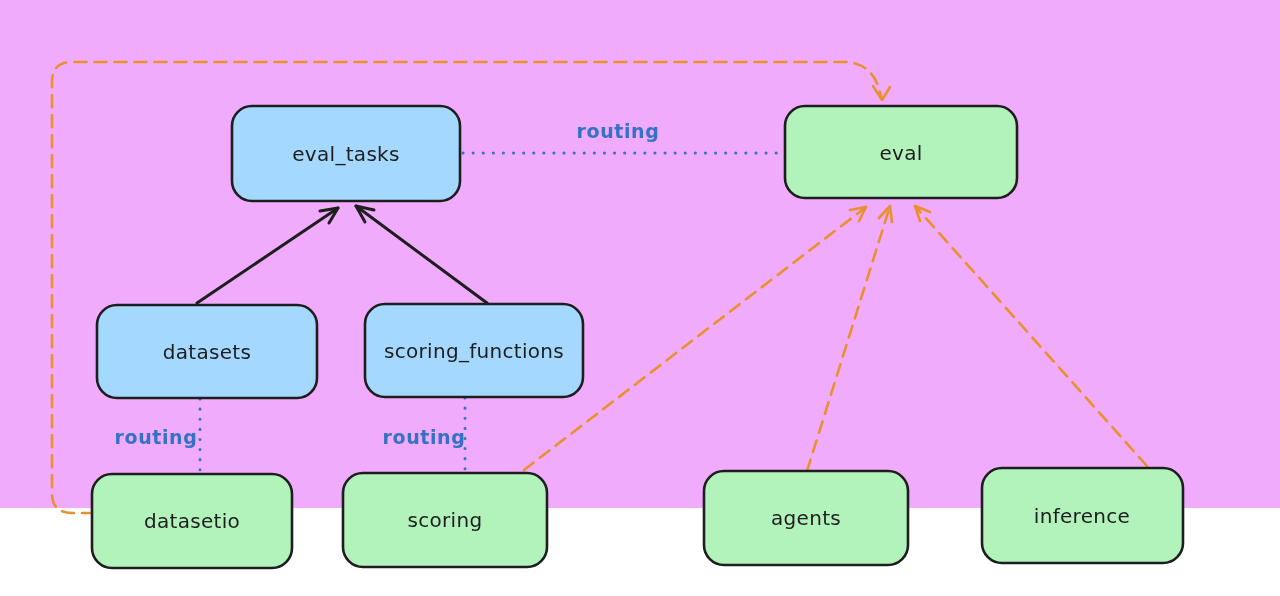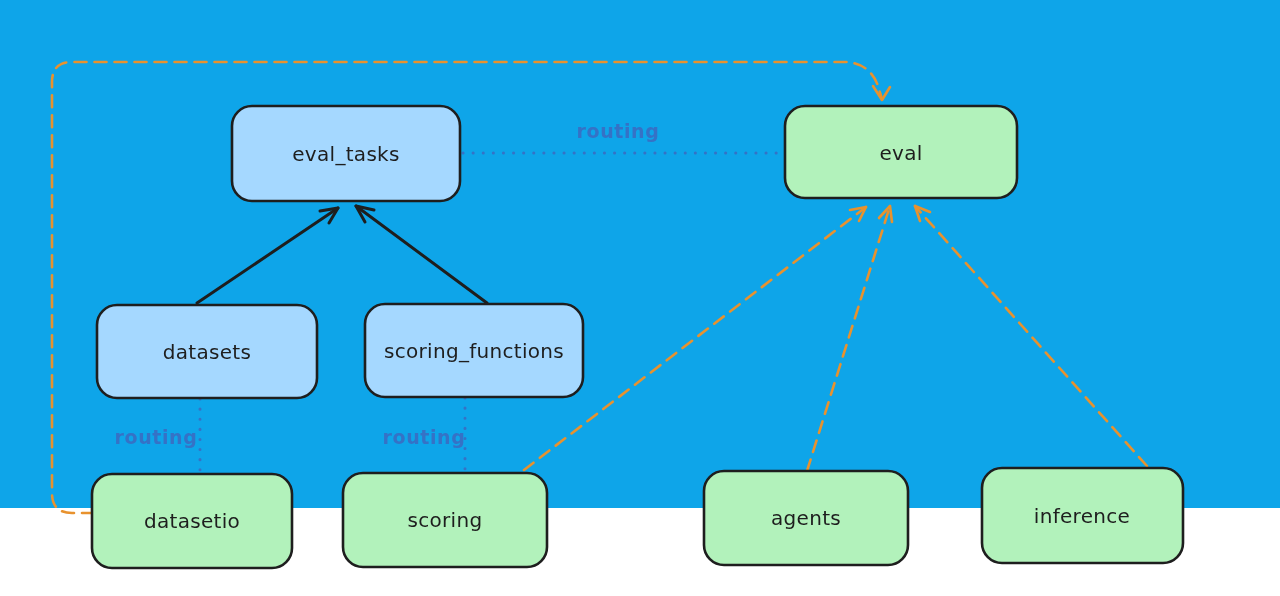--- a/index.html
+++ b/index.html
@@ -8,21 +8,21 @@
     background: #ffffff;
     width: 1280px;
     height: 596px;
     overflow: hidden;
     font-family: "DejaVu Sans", sans-serif;
   }
   .canvas-wrap {
     position: relative;
     width: 1280px;
     height: 508px;
-    background: #0ea5e9;
+    background: #f0abfc;
   }
   svg { display: block; }
 
   .node-box {
     stroke: #1e1e1e;
     stroke-width: 2.6;
   }
   .node-label {
     font-family: "DejaVu Sans", sans-serif;
     font-size: 20px;

